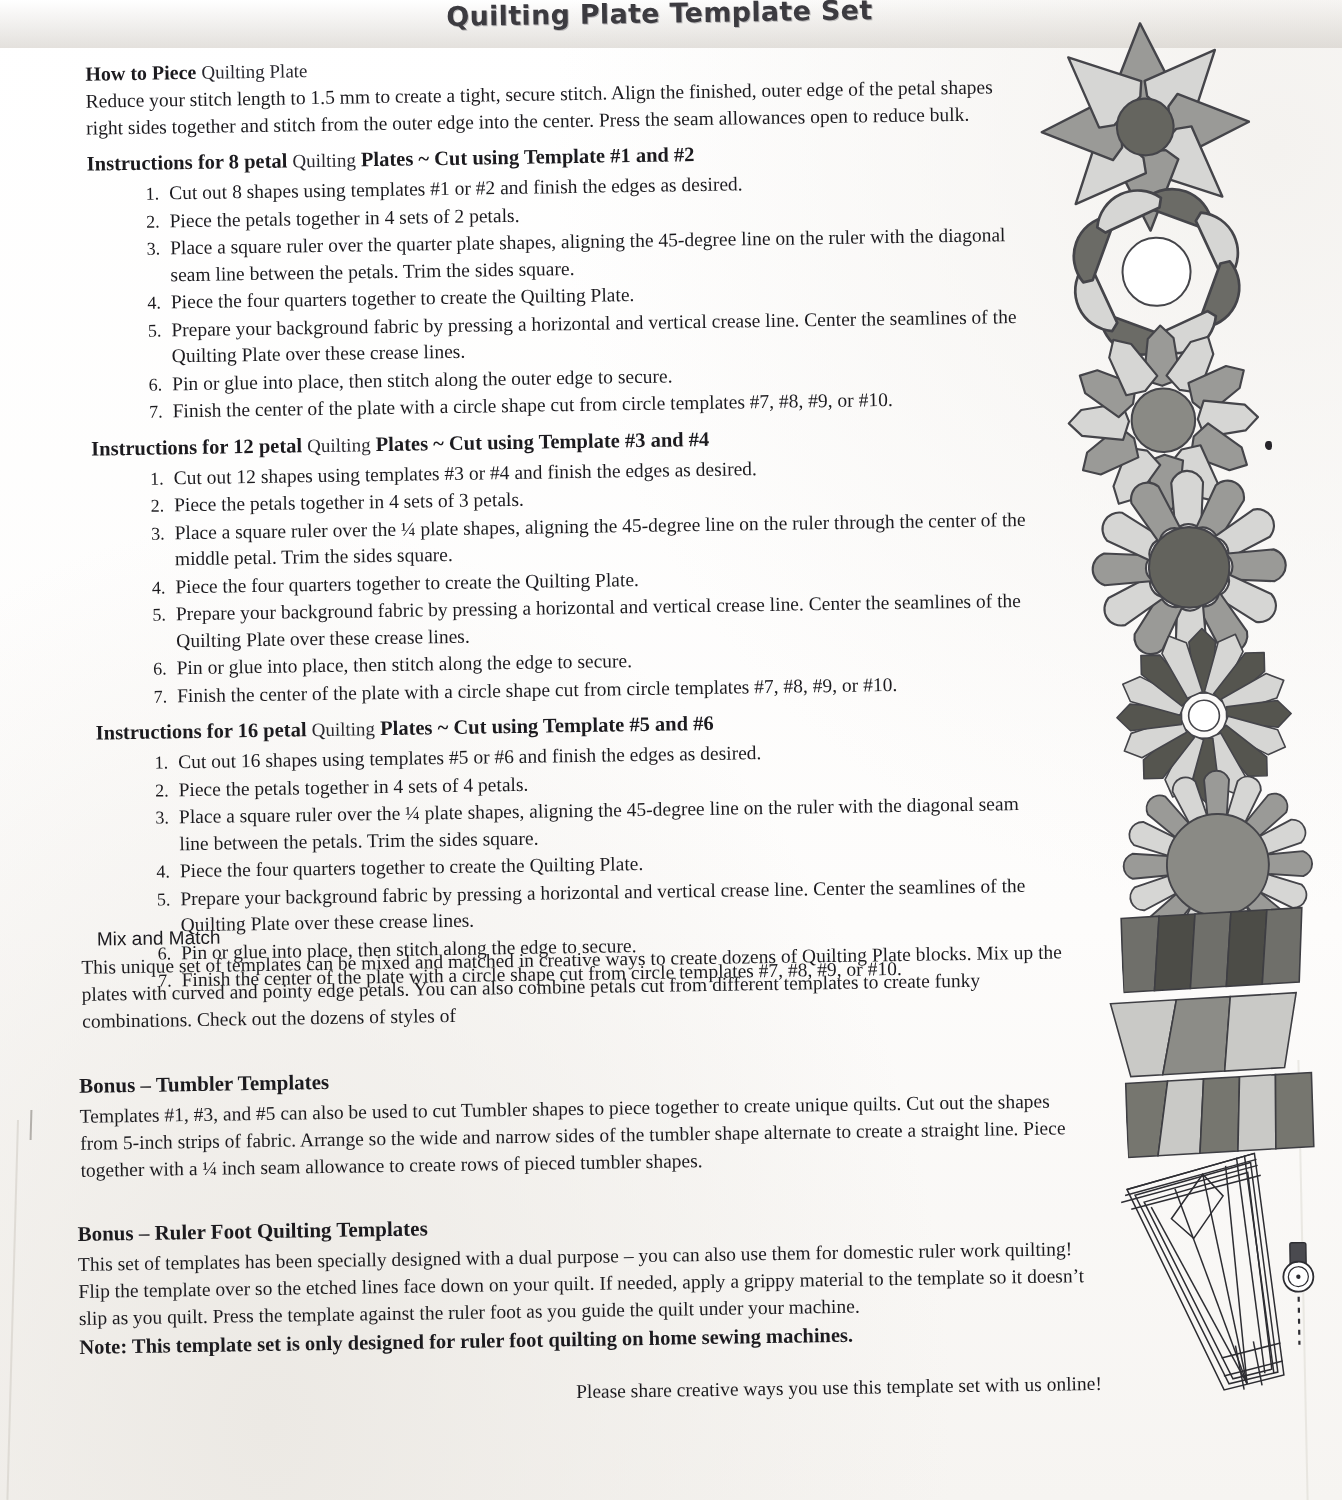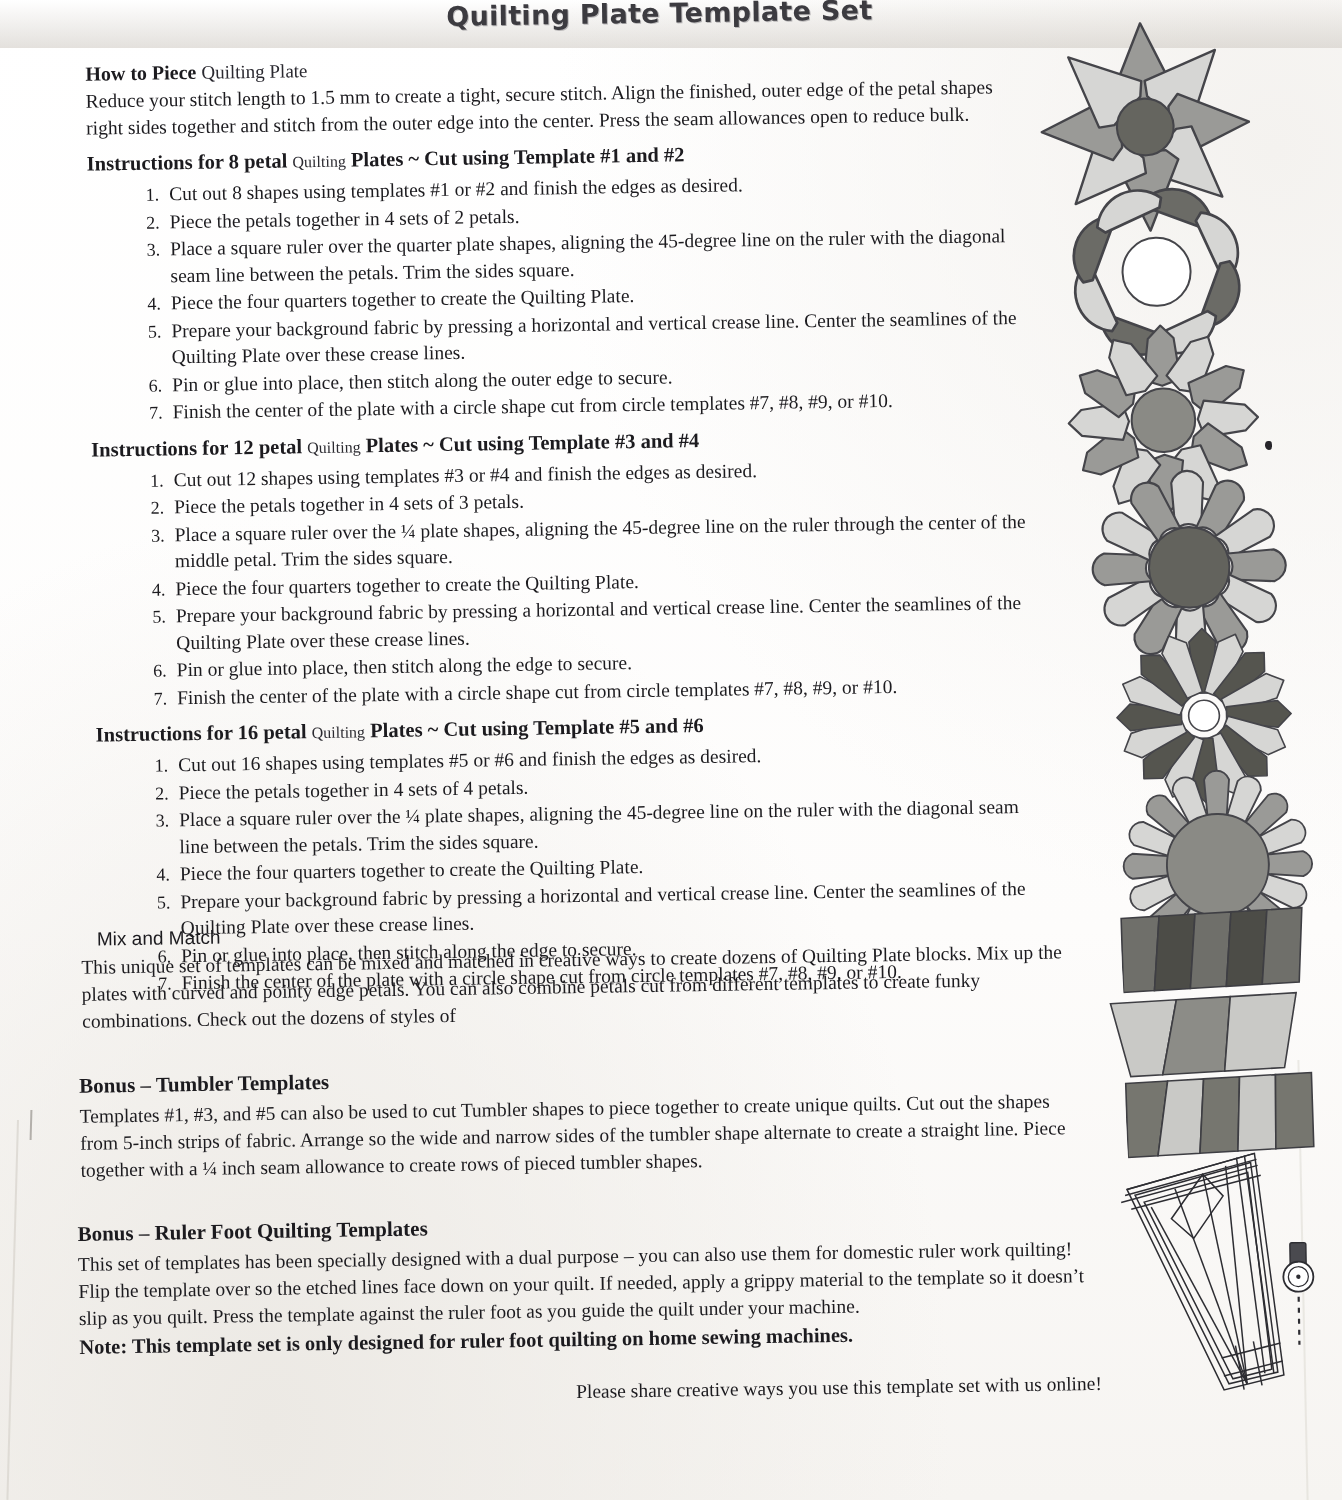--- a/index.html
+++ b/index.html
@@ -44,21 +44,21 @@
   
   #col{
     position:absolute;left:96px;top:52px;width:945px;
     color:#1c1b1f;
   }
   .blk{margin:0 0 2px 0;}
   .h-bold{font-weight:bold;font-size:20px;line-height:26px;}
   .h-light{font-weight:normal;font-size:19px;color:#2a2930;}
   .body-p{font-size:19.5px;line-height:27px;margin:0;text-align:left;}
   .sec-head{font-weight:bold;font-size:20.5px;line-height:30px;margin:7px 0 2px 0;}
-  .sec-head .lt{font-weight:normal;font-size:16px;}
+  .sec-head .lt{font-weight:normal;font-size:19px;}
 
   ol.steps{margin:0 0 0 0;padding:0 0 0 78px;list-style:none;counter-reset:st;}
   ol.steps>li{
     position:relative;font-size:19.5px;line-height:26.5px;margin:0 0 1px 0;
     counter-increment:st;padding-left:4px;
   }
   ol.steps>li:before{
     content:counter(st) ".";position:absolute;left:-36px;top:0;width:30px;
     text-align:right;font-size:18px;
   }

